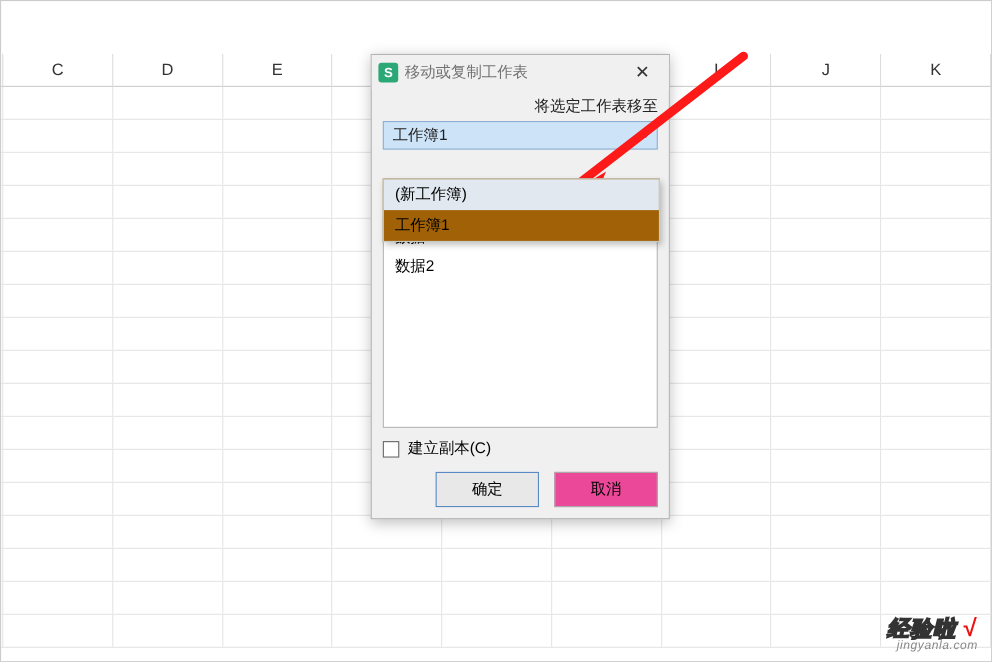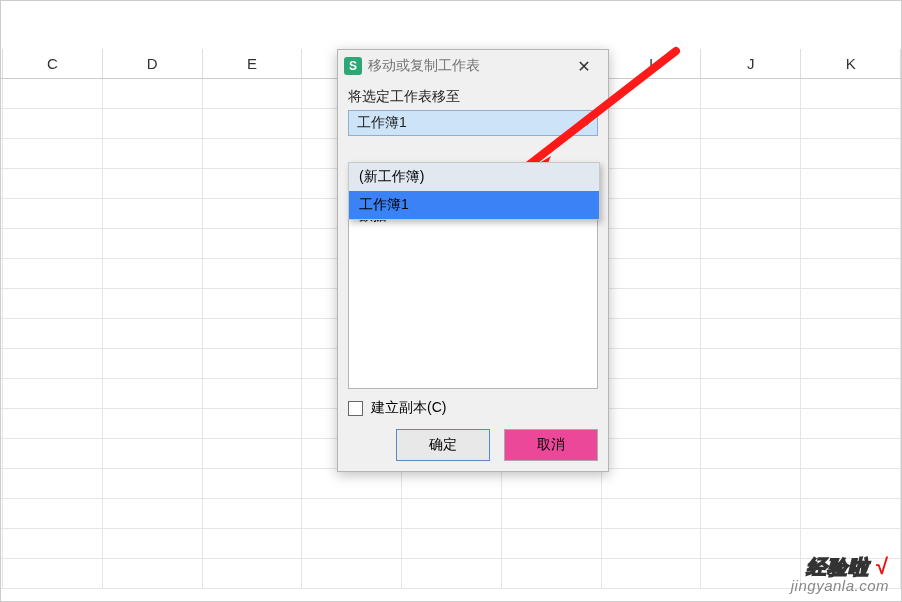--- a/index.html
+++ b/index.html
@@ -74,21 +74,21 @@
     }
     .title-text { flex: 1; font-size: 14px; color: #737373; }
     .close-btn {
       width: 40px; height: 26px;
       display: flex; align-items: center; justify-content: center;
       font-size: 16px; color: #333; cursor: pointer;
     }
     .dialog-body {
       padding: 6px 10px 10px 10px;
     }
-    .label { font-size: 14px; color: #222; margin-bottom: 2px; }
+    .label { font-size: 14px; color: #222; margin-bottom: 2px; text-align: right; }
     .combo {
       position: relative;
       margin-top: 4px;
       border: 1px solid #8faed1;
       background: #cde3f8;
       height: 26px;
       display: flex; align-items: center;
       padding: 0 8px;
       color: #222;
     }
@@ -96,21 +96,21 @@
       position: absolute; right: 6px; top: 50%; transform: translateY(-50%);
       width: 0; height: 0;
       border-left: 4px solid transparent;
       border-right: 4px solid transparent;
       border-top: 5px solid #444;
     }
     .dropdown {
       position: absolute;
       left: 10px; right: 8px;
       top: 112px;
-      background: #3b82f6;
+      background: #a16207;
       border: 1px solid #c8c8c8;
       box-shadow: 2px 3px 6px rgba(0,0,0,0.25);
       z-index: 5;
     }
     .dd-item {
       padding: 5px 10px;
       font-size: 14px;
       cursor: pointer;
     }
     .dd-item.hover { background: #e1e8f0; }
@@ -160,21 +160,21 @@
     }
     .wm-top {
       font-size: 20px; font-weight: 900;
       color: #fff;
       -webkit-text-stroke: 1.5px #333;
       font-style: italic;
       letter-spacing: 1px;
     }
     .wm-check { color: #e11; font-size: 22px; -webkit-text-stroke: 0; font-style: normal;}
     .wm-bot {
-      font-size: 15px; color: #888; font-style: italic;
+      font-size: 11px; color: #888; font-style: italic;
       letter-spacing: 0.5px;
     }
   </style>
 </head>
 <body>
 
 <div class="spreadsheet">
   <div class="col-headers">
     <div class="col-header"></div>
     <div class="col-header">C</div>
@@ -405,20 +405,21 @@
   </div>
   <div class="dialog-body">
     <div class="label">将选定工作表移至</div>
     <div class="combo">
       <span>工作簿1</span>
       <span class="combo-arrow"></span>
     </div>
 
     <div class="listbox">
       <div class="lb-item">数据1</div>
+      <div class="lb-item">数据2</div>
     </div>
 
     <div class="checkbox-row">
       <div class="checkbox-box"></div>
       <span>建立副本(C)</span>
     </div>
 
     <div class="button-row">
       <button class="btn primary">确定</button>
       <button class="btn">取消</button>

